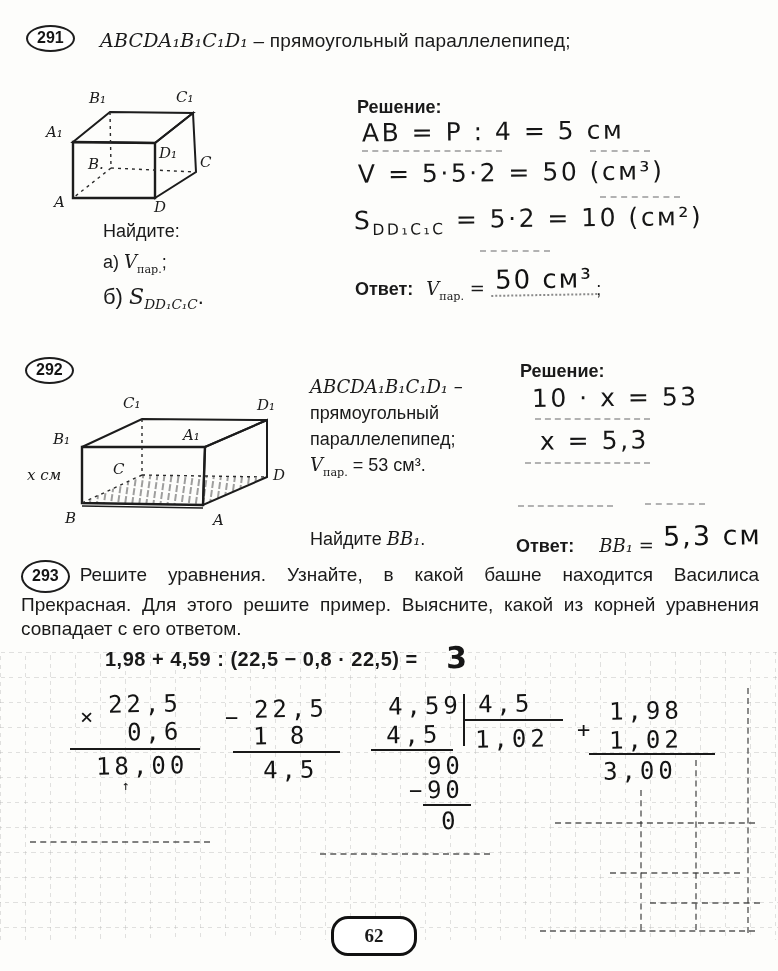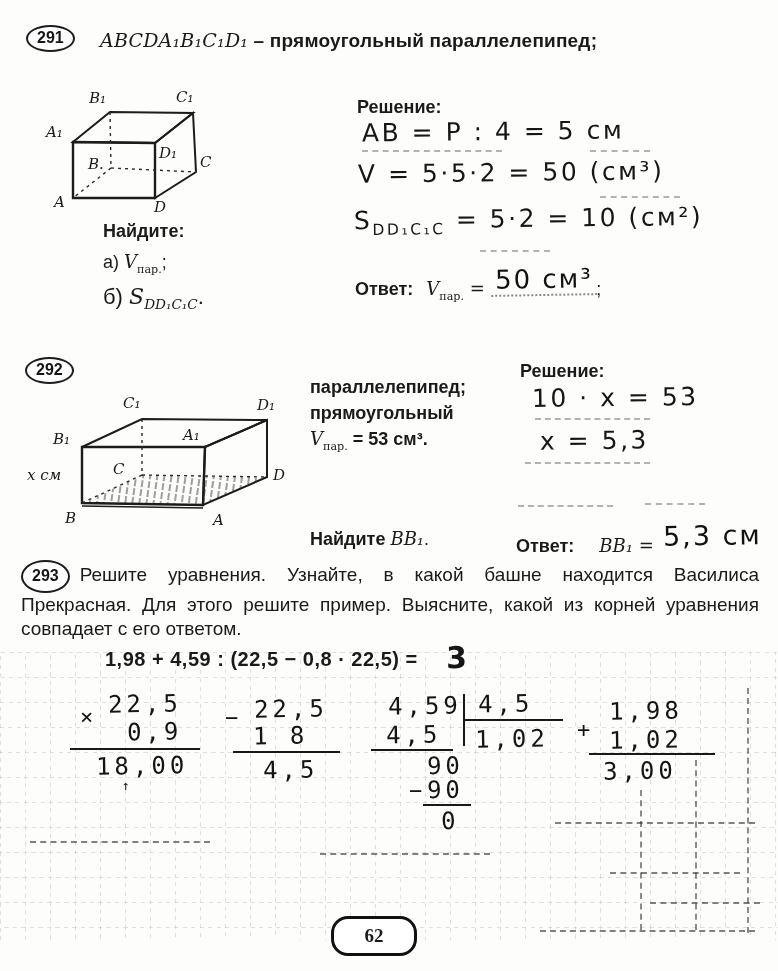--- a/index.html
+++ b/index.html
@@ -1,21 +1,21 @@
 <!DOCTYPE html>
 <html><head>
 <meta charset="utf-8">
 <style>
   html,body{margin:0;padding:0;background:#e8e8e8;}
   .page{position:relative;width:778px;height:971px;background:#fdfdfb;overflow:hidden;
         font-family:"Liberation Sans",sans-serif;color:#1a1a1a;}
   .abs{position:absolute;}
   
   .sans{font-family:"Liberation Sans",sans-serif;}
-  .semib{font-weight:700;}
+  .semib{font-weight:400;}
   .bold{font-weight:700;}
   .math{font-family:"DejaVu Serif",serif;font-style:italic;}
   .upr{font-style:normal;}
   sub{font-size:0.62em;line-height:0;}
   .st{font-size:19px;letter-spacing:.2px;}
   
   .badge{display:inline-block;border:2px solid #1d1d1d;border-radius:50%;
          padding:2px 9px 3px;font-weight:700;font-size:16px;color:#151515;
          font-family:"Liberation Sans",sans-serif;background:#fff;}
   
@@ -135,22 +135,23 @@
     <text x="28" y="54">B₁</text>
     <text x="158" y="50">A₁</text>
     <text x="2" y="90">x см</text>
     <text x="88" y="84">C</text>
     <text x="248" y="90">D</text>
     <text x="40" y="133">B</text>
     <text x="188" y="135">A</text>
   </svg>
 
   <div class="abs" style="left:310px;top:374px;width:220px;font-size:18px;line-height:26px;">
+    <div class="math">ABCDA₁B₁C₁D₁ –</div>
+    <div class="sans semib">прямоугольный</div>
     <div class="sans semib">параллелепипед;</div>
-    <div class="sans semib">прямоугольный</div>
     <div><span class="math"><span>V</span><sub class="upr">пар.</sub></span><span class="sans semib"> = 53 см³.</span></div>
   </div>
   <div class="abs" style="left:310px;top:528px;font-size:18px;">
     <span class="sans semib">Найдите </span><span class="math">BB₁</span><span class="sans">.</span>
   </div>
 
   <div class="abs sans bold" style="left:520px;top:361px;font-size:18px;">Решение:</div>
   <div class="abs hw" style="left:532px;top:383px;font-size:25px;">10 · x = 53</div>
   <div class="guide" style="left:535px;top:418px;width:115px;"></div>
   <div class="abs hw" style="left:540px;top:426px;font-size:25px;">x = 5,3</div>
@@ -168,21 +169,21 @@
   </div>
 
   <div class="abs sans" style="left:105px;top:638px;font-size:20px;font-weight:600;letter-spacing:.5px;">
     <span>1,98 + 4,59 : (22,5 − 0,8 · 22,5) =</span>
     <span class="hw" style="display:inline-block;font-size:30px;margin-left:22px;position:relative;top:2px;">3</span>
   </div>
 
   <div class="calc" style="left:60px;top:690px;width:140px;height:95px;">
     <span class="op" style="left:20px;top:14px;">×</span>
     <span class="num" style="right:18px;top:0px;">22,5</span>
-    <span class="num" style="right:18px;top:28px;">0,9</span>
+    <span class="num" style="right:18px;top:28px;">0,6</span>
     <span class="cline" style="left:10px;right:0;top:58px;"></span>
     <span class="num" style="right:12px;top:62px;">18,00</span>
     <span class="carry" style="left:62px;top:88px;">↑</span>
   </div>
 
   <div class="calc" style="left:225px;top:695px;width:115px;height:90px;">
     <span class="op" style="left:0px;top:10px;">−</span>
     <span class="num" style="right:12px;top:0px;">22,5</span>
     <span class="num" style="right:32px;top:27px;">1 8</span>
     <span class="cline" style="left:8px;right:0;top:56px;"></span>

